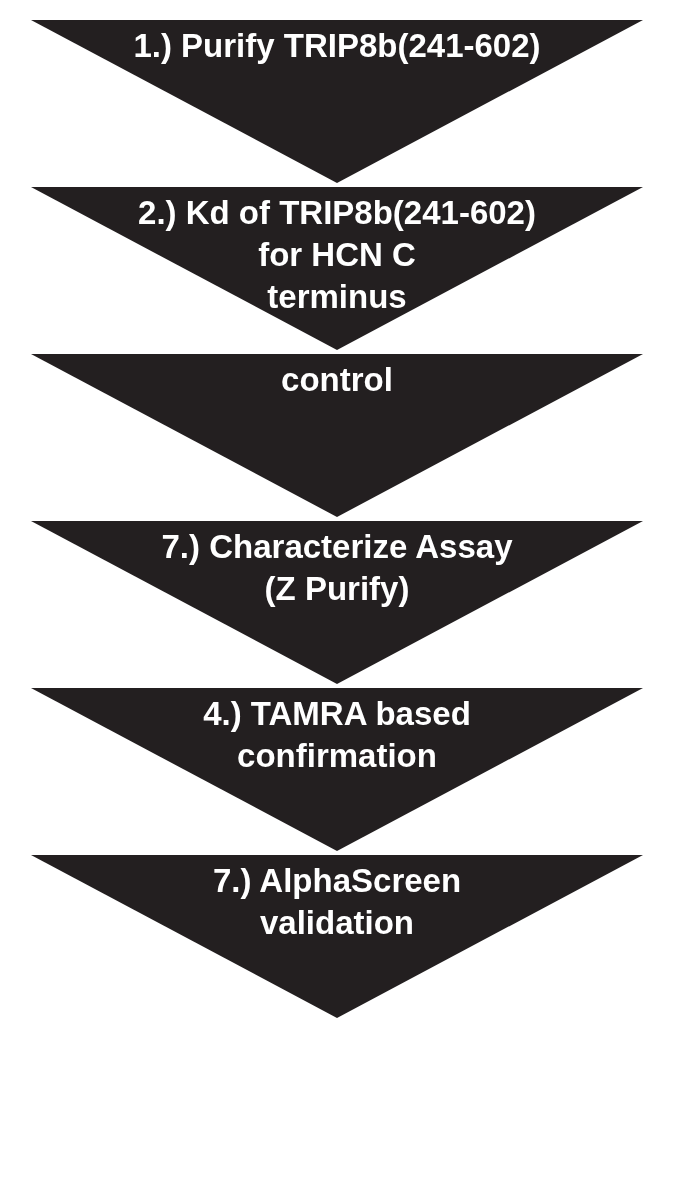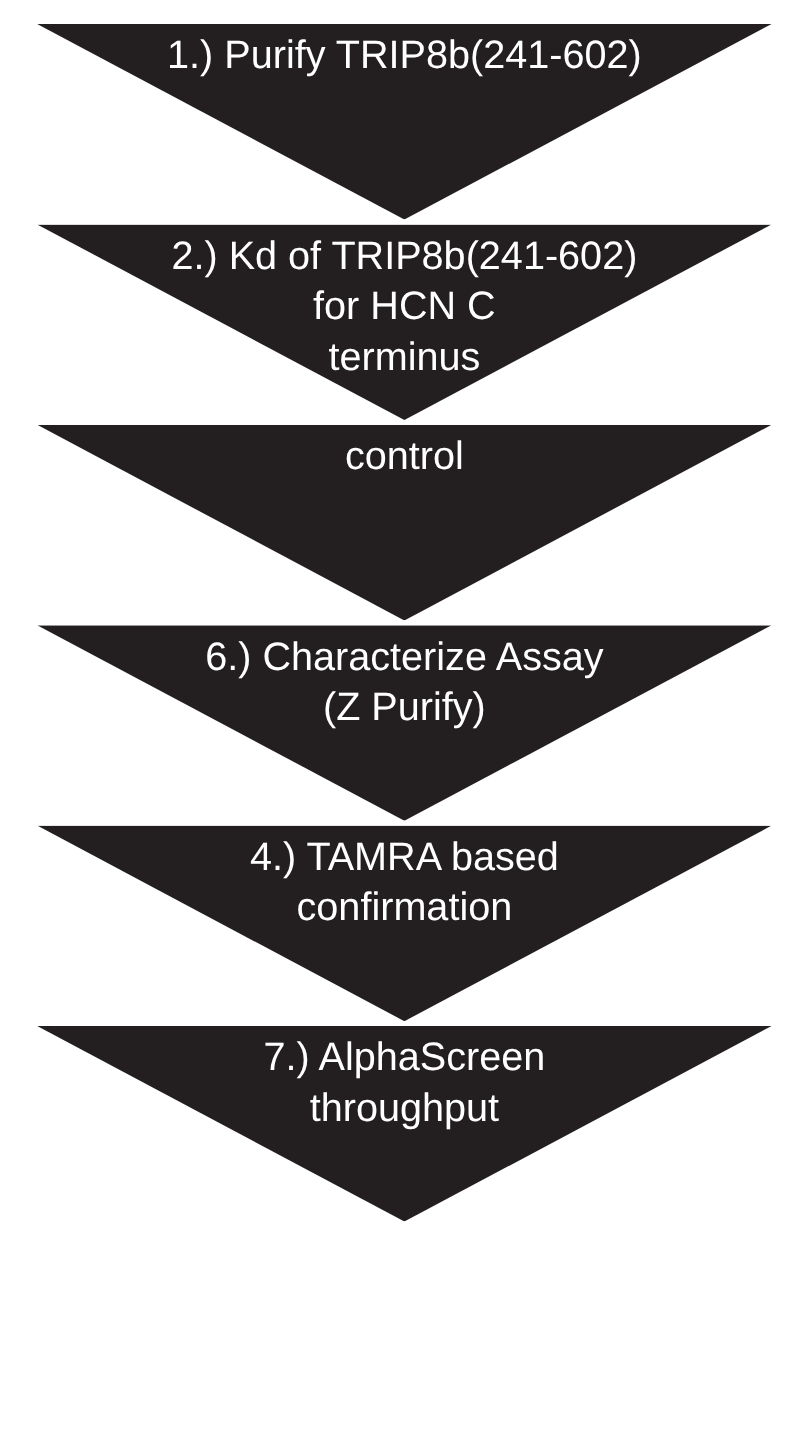--- a/index.html
+++ b/index.html
@@ -15,20 +15,21 @@
   }
   .funnel {
     padding-top: 20px;
   }
   .tri {
     width: 612px;
     height: 163px;
     margin: 0 0 0 31px;
     background: var(--arrow-color, #231f20);
     clip-path: polygon(0 0, 100% 0, 50% 100%);
+    font-weight: bold;
     -webkit-clip-path: polygon(0 0, 100% 0, 50% 100%);
   }
   .tri + .tri {
     margin-top: 4px;
   }
   .label {
     padding-top: 5px;
     text-align: center;
     color: var(--text-color, #ffffff);
     font-size: 33px;
@@ -56,33 +57,33 @@
   </section>
 
   <section class="tri">
     <div class="label">
       <div>control</div>
     </div>
   </section>
 
   <section class="tri">
     <div class="label">
-      <div>6.) Characterize Assay</div>
+      <div>7.) Characterize Assay</div>
       <div>(Z Purify)</div>
     </div>
   </section>
 
 
   <section class="tri">
     <div class="label">
       <div>4.) TAMRA based</div>
       <div>confirmation</div>
     </div>
   </section>
 
   <section class="tri">
     <div class="label">
       <div>7.) AlphaScreen</div>
-      <div>throughput</div>
+      <div>validation</div>
     </div>
   </section>
 
 </main>
 
 </body></html>

